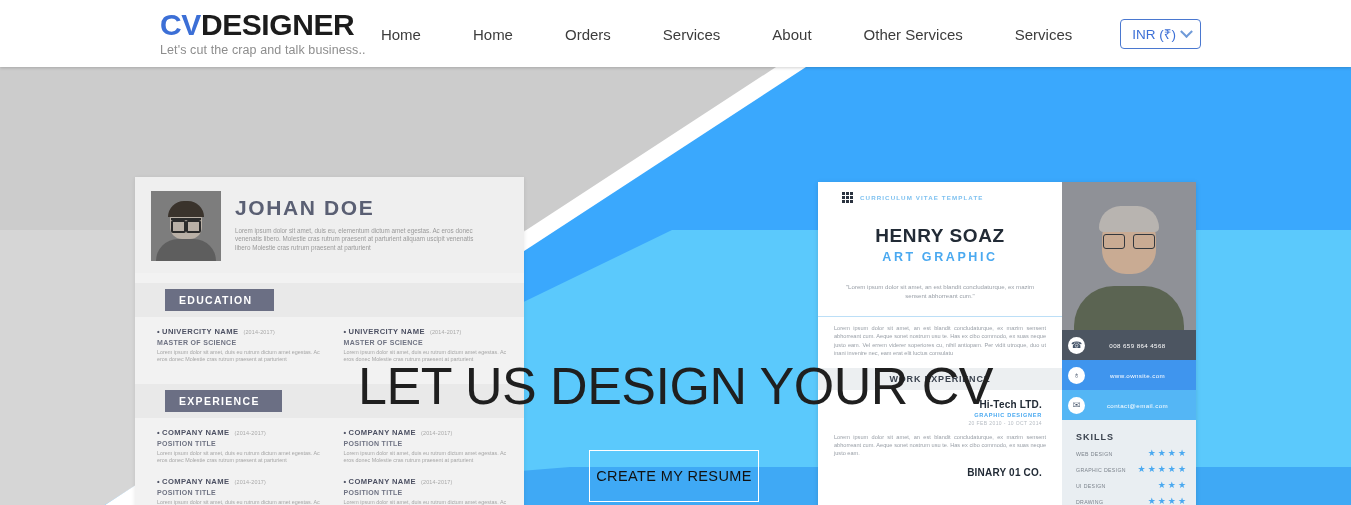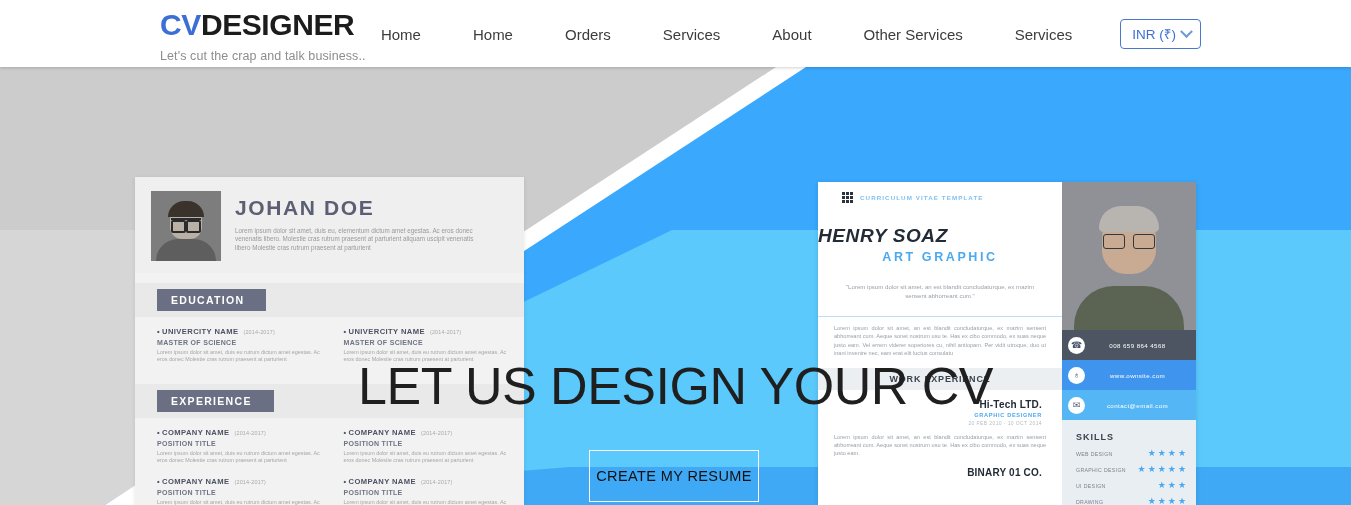--- a/index.html
+++ b/index.html
@@ -13,21 +13,21 @@
 
   
   #header {
     position: absolute; left:0; top:0; width:1351px; height:67px;
     background:#ffffff; z-index: 60;
     box-shadow: 0 1px 3px rgba(0,0,0,0.18);
   }
   .brand { position:absolute; left:160px; top:8px; }
   .brand-title { font-size:30px; font-weight:bold; letter-spacing:-0.4px; line-height:34px; color:#1c1c1c; }
   .brand-title .cv { color:#3c6fd6; }
-  .brand-tag { font-size:12.5px; color:#8d8d8d; margin-top:7px; letter-spacing:0.1px; }
+  .brand-tag { font-size:12.5px; color:#8d8d8d; margin-top:1px; letter-spacing:0.1px; }
 
   #nav { position:absolute; right:150px; top:19px; display:flex; align-items:center; gap:16px; }
   .nav-link {
     font-size:15px; color:#3c3c3c; text-decoration:none;
     padding: 4px 18px; white-space:nowrap; cursor:pointer;
   }
   .currency {
     margin-left:14px; border:1px solid #4a78d0; border-radius:4px;
     padding:5px 9px 5px 11px; display:flex; align-items:center; gap:6px;
     color:#3c6fd6; font-size:13.5px; cursor:pointer; background:#fff;
@@ -58,21 +58,21 @@
   .rl-photo .glasses:before { left:0; } .rl-photo .glasses:after { right:0; }
   .rl-photo .body { position:absolute; left:50%; bottom:0; transform:translateX(-50%);
       width:60px; height:22px; border-radius:22px 22px 0 0; background:#5e5e5e; }
   .rl-name { font-size:21px; font-weight:bold; letter-spacing:1.6px; color:#5a5f73; margin-top:5px; }
   .rl-lead { font-size:6.3px; line-height:8.4px; color:#9a9a9a; margin-top:7px; max-width:255px; }
 
   .rl-band {
     display:inline-block; background:#6b6f84; color:#fff; font-size:10.5px; font-weight:bold;
     letter-spacing:1.3px; padding:5px 22px 5px 14px; margin-left:14px;
   }
-  .rl-band-wrap { background:#e9e9e9; padding:6px 0 6px 8px; margin-top:10px; }
+  .rl-band-wrap { background:#e9e9e9; padding:6px 0 6px 16px; margin-top:10px; }
   .rl-cols { display:flex; gap:22px; padding:10px 16px 4px 22px; }
   .rl-col { flex:1; }
   .rl-entry { margin-bottom:12px; }
   .rl-org { font-size:7.6px; font-weight:bold; color:#4d5163; letter-spacing:0.4px; }
   .rl-org .dot { color:#4d5163; margin-right:2px; }
   .rl-date { font-size:5.4px; color:#a8a8a8; margin-left:5px; font-weight:normal; letter-spacing:0.2px; }
   .rl-sub { font-size:7px; color:#6f7383; font-weight:bold; letter-spacing:0.3px; margin-top:3px; }
   .rl-body { font-size:5.4px; line-height:7.4px; color:#a6a6a6; margin-top:3px; }
 
   
@@ -81,21 +81,21 @@
     background:#ffffff; box-shadow:0 1px 5px rgba(0,0,0,0.13); display:flex; overflow:hidden;
   }
   .rr-main { width:244px; flex:0 0 244px; background:#fff; position:relative; }
   .rr-side { flex:1; background:#e9eef2; position:relative; }
 
   .rr-tpl { display:flex; align-items:center; gap:7px; padding:10px 0 0 24px; }
   .rr-grid { width:11px; height:11px; display:grid; grid-template-columns:repeat(3,1fr);
              grid-template-rows:repeat(3,1fr); gap:1px; }
   .rr-grid i { background:#2b3340; display:block; }
   .rr-tpl-label { font-size:6.2px; letter-spacing:1.1px; color:#7ec1f0; font-weight:bold; }
-  .rr-name { font-size:19px; font-weight:bold; color:#222b36; letter-spacing:0.6px; margin-top:22px;font-style:italic; }
+  .rr-name { text-align:center; font-size:19px; font-weight:bold; color:#222b36; letter-spacing:0.6px; margin-top:22px; }
   .rr-role { text-align:center; font-size:12.5px; font-weight:bold; color:#4aa9f0; letter-spacing:2.6px; margin-top:3px; }
   .rr-quote { text-align:center; font-size:6.1px; line-height:9px; color:#9aa0a8; margin:18px 26px 0 26px; }
   .rr-rule { height:1px; background:#bcdff7; margin-top:16px; }
 
   .rr-sect { background:#eceff1; text-align:center; font-size:9px; font-weight:bold;
              color:#39414d; letter-spacing:0.8px; padding:6px 0; margin-top:6px; }
   .rr-para { font-size:5.6px; line-height:8.4px; color:#9aa0a8; text-align:justify; padding:7px 16px 0 16px; }
   .rr-job { text-align:right; padding:0 20px; margin-top:9px; }
   .rr-job-co { font-size:10px; font-weight:bold; color:#222b36; letter-spacing:0.2px; }
   .rr-job-role { font-size:5.6px; font-weight:bold; color:#4aa9f0; letter-spacing:0.7px; margin-top:2px; }

